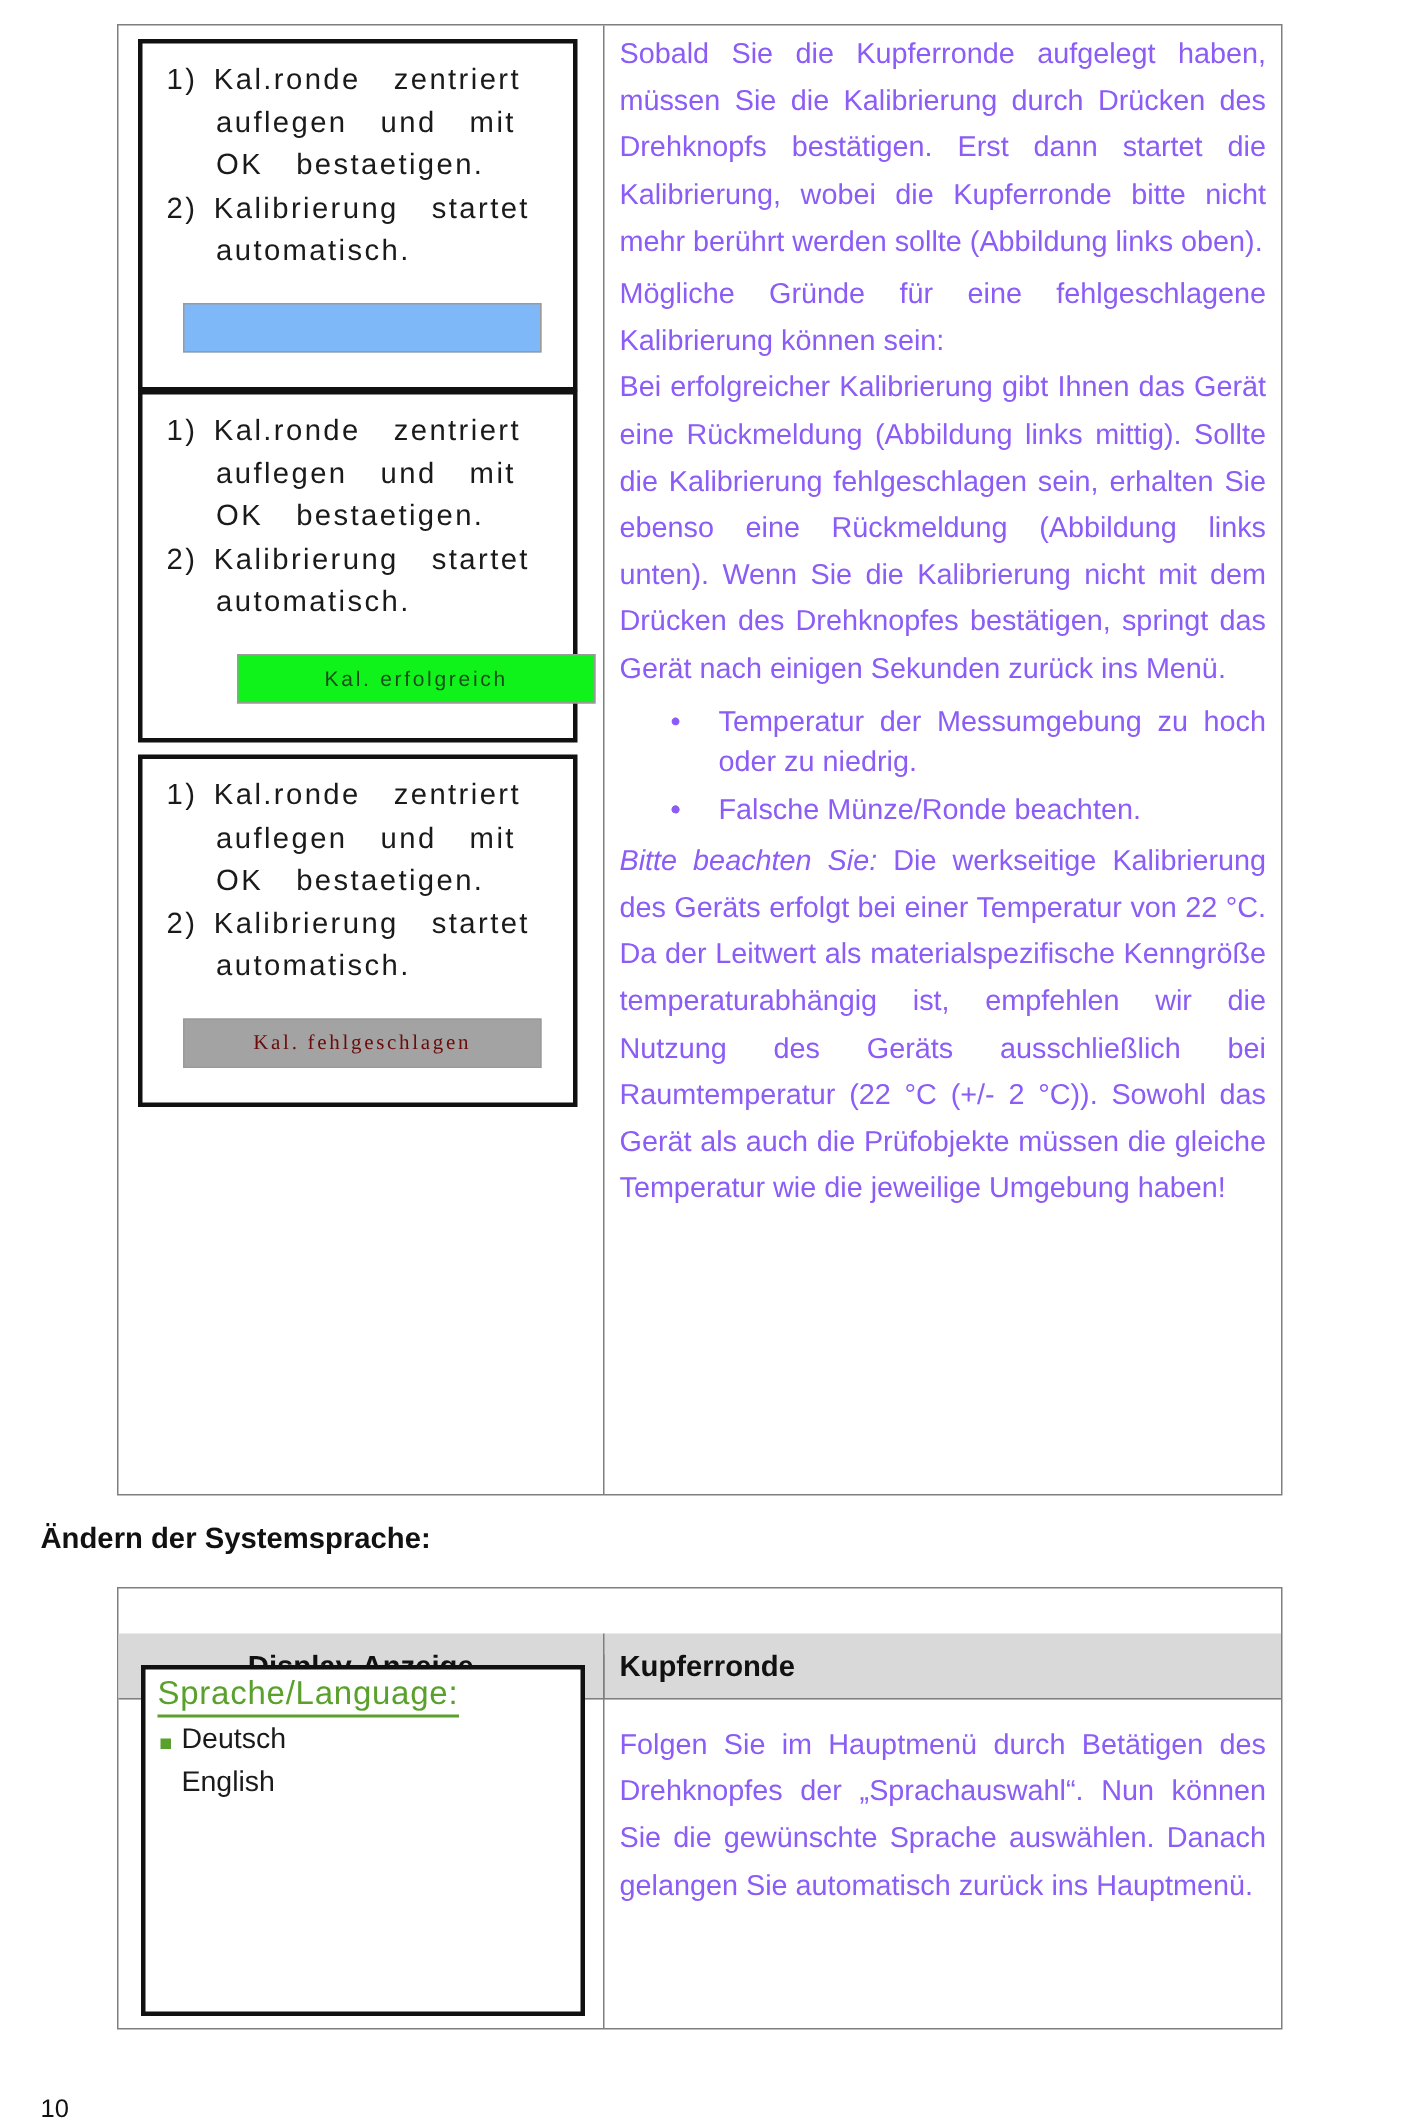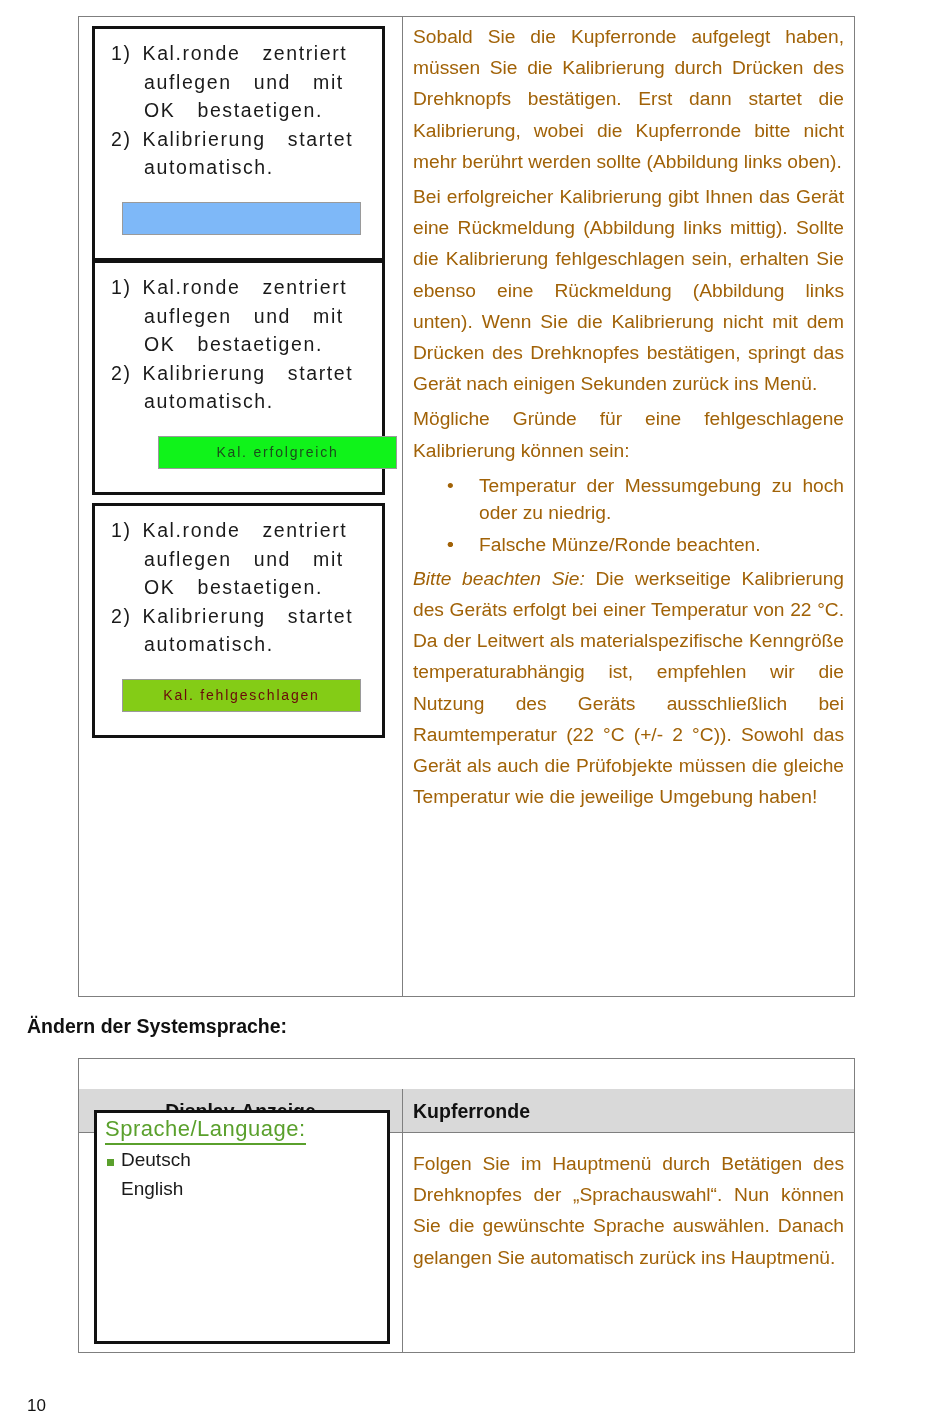--- a/index.html
+++ b/index.html
@@ -13,23 +13,23 @@
 
     .screen { position: absolute; left: 13px; width: 293px; border: 3px solid #111; background: #fff; }
     #screen1 { top: 9px; height: 235px; }
     #screen2 { top: 243px; height: 235px; }
     #screen3 { top: 486px; height: 235px; }
 
     .screen-text { position: absolute; left: 16px; top: 10px; font-family: "Liberation Sans", sans-serif; font-size: 19.5px; line-height: 28.5px; letter-spacing: 1.6px; color: #1a1a1a; white-space: pre; word-spacing: 4px; }
     .status-bar { position: absolute; left: 27px; top: 173px; width: 239px; height: 33px; border: 1px solid #9a9a9a; font-size: 14px; letter-spacing: 1.8px; text-align: center; line-height: 31px; }
     .bar-blue { background: #7eb8f8; }
     .bar-green { background: #10f31a; color: #1b4d1b; margin-left: 36px; }
-    .bar-red { background: #84cc16; color: #6a0a0a; }
+    .bar-red { background: #a3a3a3; color: #6a0a0a; font-family: Liberation Serif, serif; }
 
-    .desc { position: absolute; left: 10px; right: 10px; font-family: "Liberation Sans", sans-serif; font-size: 19.2px; line-height: 31.2px; color: #a16207; text-align: justify; text-align-last: left; }
+    .desc { position: absolute; left: 10px; right: 10px; font-family: "Liberation Sans", sans-serif; font-size: 19.2px; line-height: 31.2px; color: #8b5cf6; text-align: justify; text-align-last: left; }
     .para { margin-bottom: 4px; }
     ul.reasons { list-style: none; margin: 6px 0 0 0; }
     ul.reasons li { position: relative; padding-left: 66px; line-height: 27px; margin-bottom: 5px; text-align: justify; text-align-last: left; }
     ul.reasons li .bullet { position: absolute; left: 34px; top: 0; }
     .italic { font-style: italic; }
 
     .section-heading { position: absolute; left: 27px; top: 1015px; font-size: 19.5px; font-weight: bold; color: #111; }
 
     #tbl2 { top: 1058px; height: 295px; }
     .thead { position: absolute; left: 0; top: 0; width: 100%; height: 44px; background: #d9d9d9; border-bottom: 1px solid #7f7f7f; margin-top: 30px; }
@@ -59,22 +59,22 @@
       <div class="status-bar bar-green">Kal. erfolgreich</div>
     </div>
     <div class="screen" id="screen3">
       <div class="screen-text"><div>1) Kal.ronde  zentriert</div><div>   auflegen  und  mit</div><div>   OK  bestaetigen.</div><div>2) Kalibrierung  startet</div><div>   automatisch.</div></div>
       <div class="status-bar bar-red">Kal. fehlgeschlagen</div>
     </div>
   </div>
   <div class="col-right">
     <div class="desc" style="top: 4px;">
       <p class="para">Sobald Sie die Kupferronde aufgelegt haben, müssen Sie die Kalibrierung durch Drücken des Drehknopfs bestätigen. Erst dann startet die Kalibrierung, wobei die Kupferronde bitte nicht mehr berührt werden sollte (Abbildung links oben).</p>
+      <p class="para" style="margin-bottom:0">Mögliche Gründe für eine fehlgeschlagene Kalibrierung können sein:</p>
       <p class="para">Bei erfolgreicher Kalibrierung gibt Ihnen das Gerät eine Rückmeldung (Abbildung links mittig). Sollte die Kalibrierung fehlgeschlagen sein, erhalten Sie ebenso eine Rückmeldung (Abbildung links unten). Wenn Sie die Kalibrierung nicht mit dem Drücken des Drehknopfes bestätigen, springt das Gerät nach einigen Sekunden zurück ins Menü.</p>
-      <p class="para" style="margin-bottom:0">Mögliche Gründe für eine fehlgeschlagene Kalibrierung können sein:</p>
       <ul class="reasons">
         <li><span class="bullet">•</span><span>Temperatur der Messumgebung zu hoch oder zu niedrig.</span></li>
         <li><span class="bullet">•</span></li>
         <li><span class="bullet">•</span><span>Falsche Münze/Ronde beachten.</span></li>
       </ul>
       <p><span class="italic">Bitte beachten Sie:</span><span> Die werkseitige Kalibrierung des Geräts erfolgt bei einer Temperatur von 22 °C. Da der Leitwert als materialspezifische Kenngröße temperaturabhängig ist, empfehlen wir die Nutzung des Geräts ausschließlich bei Raumtemperatur (22 °C (+/- 2 °C)). Sowohl das Gerät als auch die Prüfobjekte müssen die gleiche Temperatur wie die jeweilige Umgebung haben!</span></p>
     </div>
   </div>
 </div>
 

